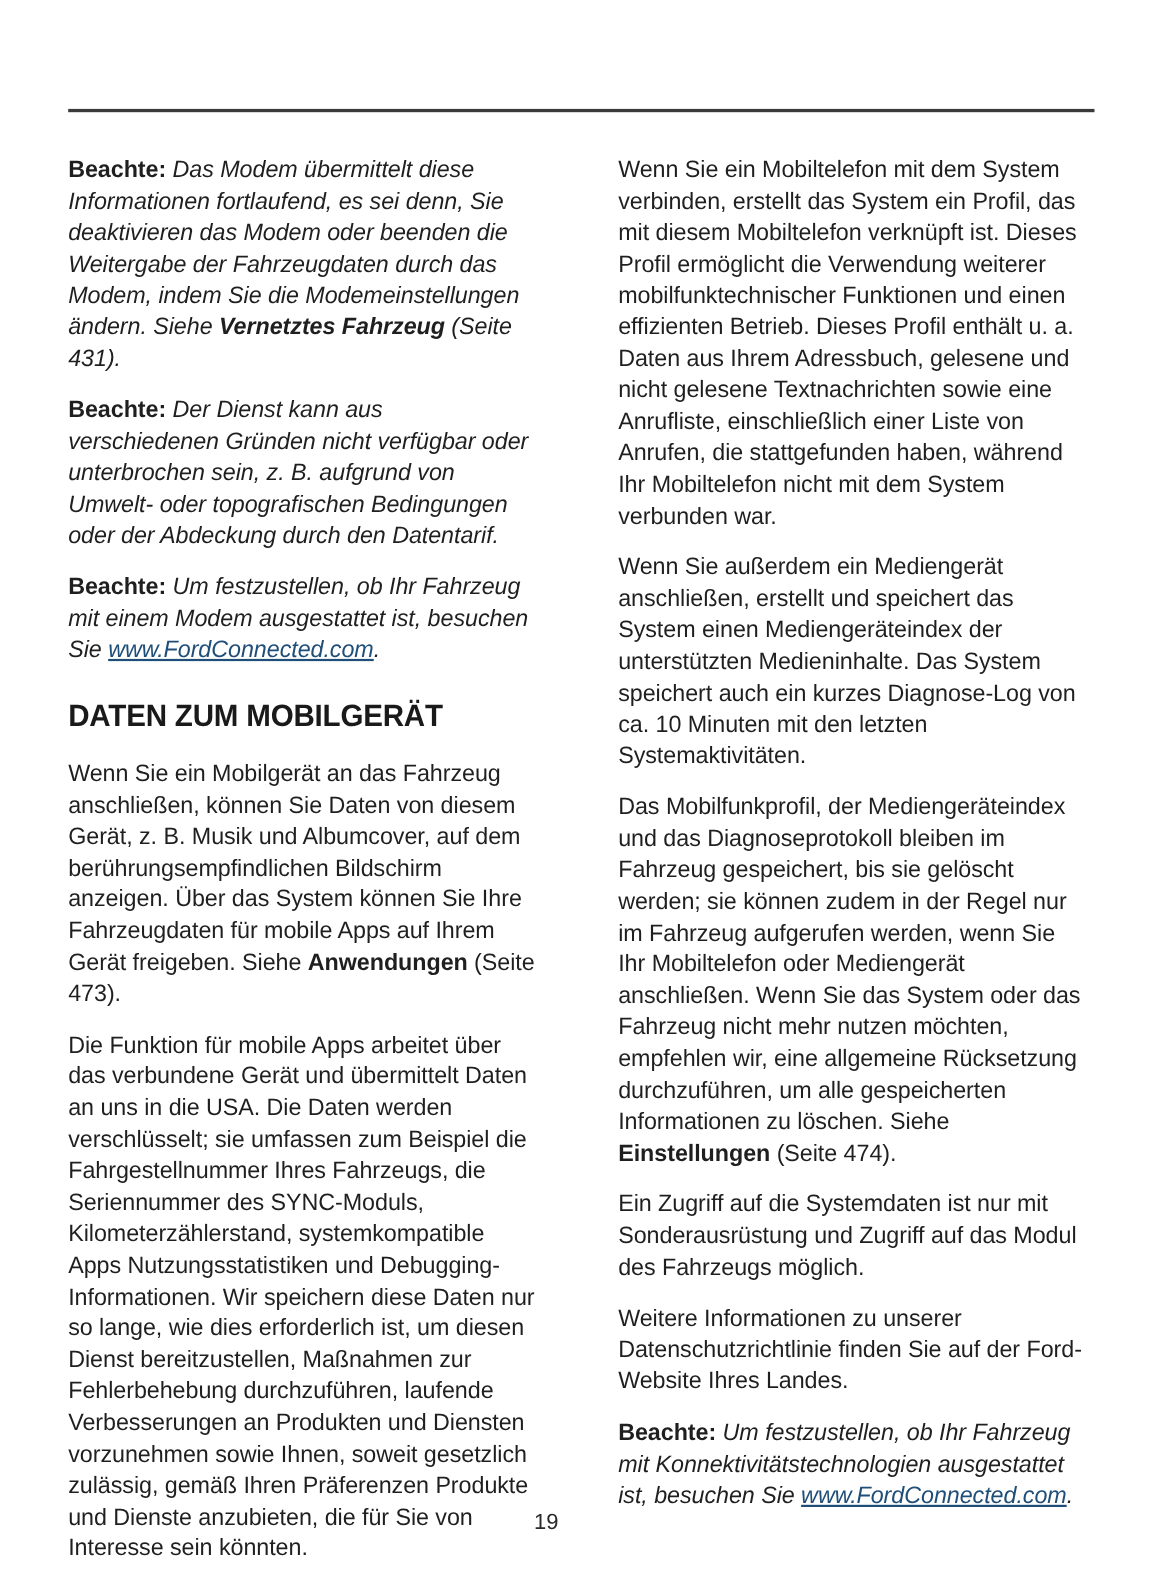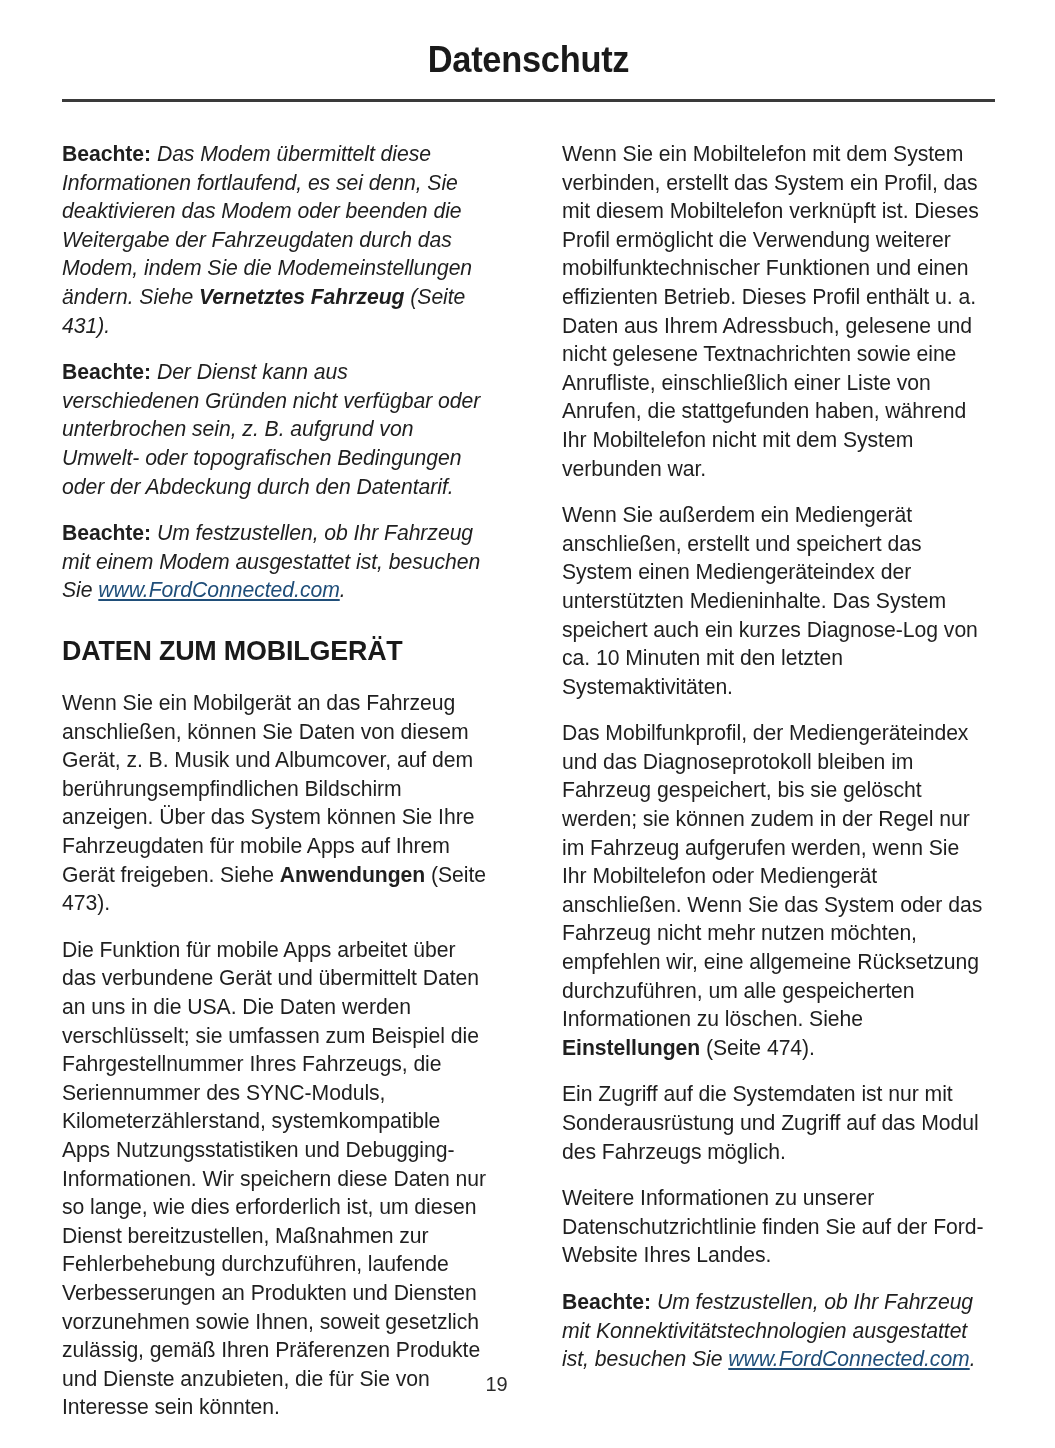--- a/index.html
+++ b/index.html
@@ -123,23 +123,20 @@
     font-size: 20px;
     color: #2a2a2a;
     font-weight: 400;
   }
 </style>
 </head>
 <body>
 
 <div class="page">
 
-  <div class="page-header">
-    <h1 class="page-title">Datenschutz</h1>
-  </div>
   <div class="header-rule"></div>
 
   <div class="columns">
 
     <div class="col">
       <div id="left-notes">
           <p class="para note"><span class="lbl">Beachte:</span><span> Das Modem übermittelt diese Informationen fortlaufend, es sei denn, Sie deaktivieren das Modem oder beenden die Weitergabe der Fahrzeugdaten durch das Modem, indem Sie die Modemeinstellungen ändern.  Siehe </span><span class="bi">Vernetztes Fahrzeug</span><span> (Seite 431).</span></p>
           <p class="para note"><span class="lbl">Beachte:</span><span> Der Dienst kann aus verschiedenen Gründen nicht verfügbar oder unterbrochen sein, z. B. aufgrund von Umwelt- oder topografischen Bedingungen oder der Abdeckung durch den Datentarif.</span></p>
           <p class="para note"><span class="lbl">Beachte:</span><span> Um festzustellen, ob Ihr Fahrzeug mit einem Modem ausgestattet ist, besuchen Sie </span><a class="url" href="#">www.FordConnected.com</a><span>.</span></p>
         </div>

